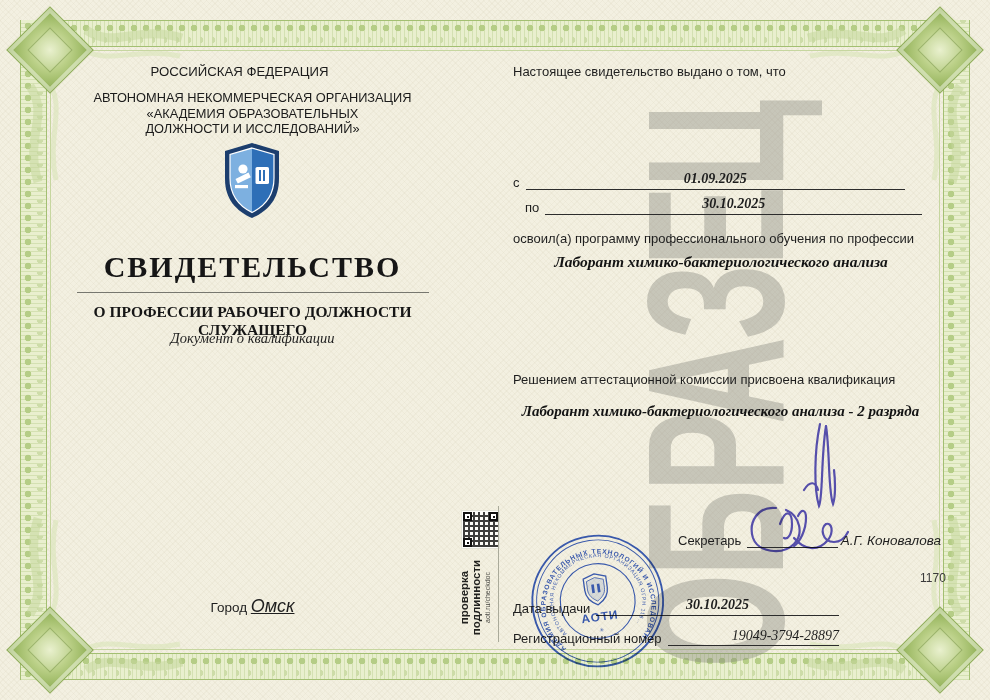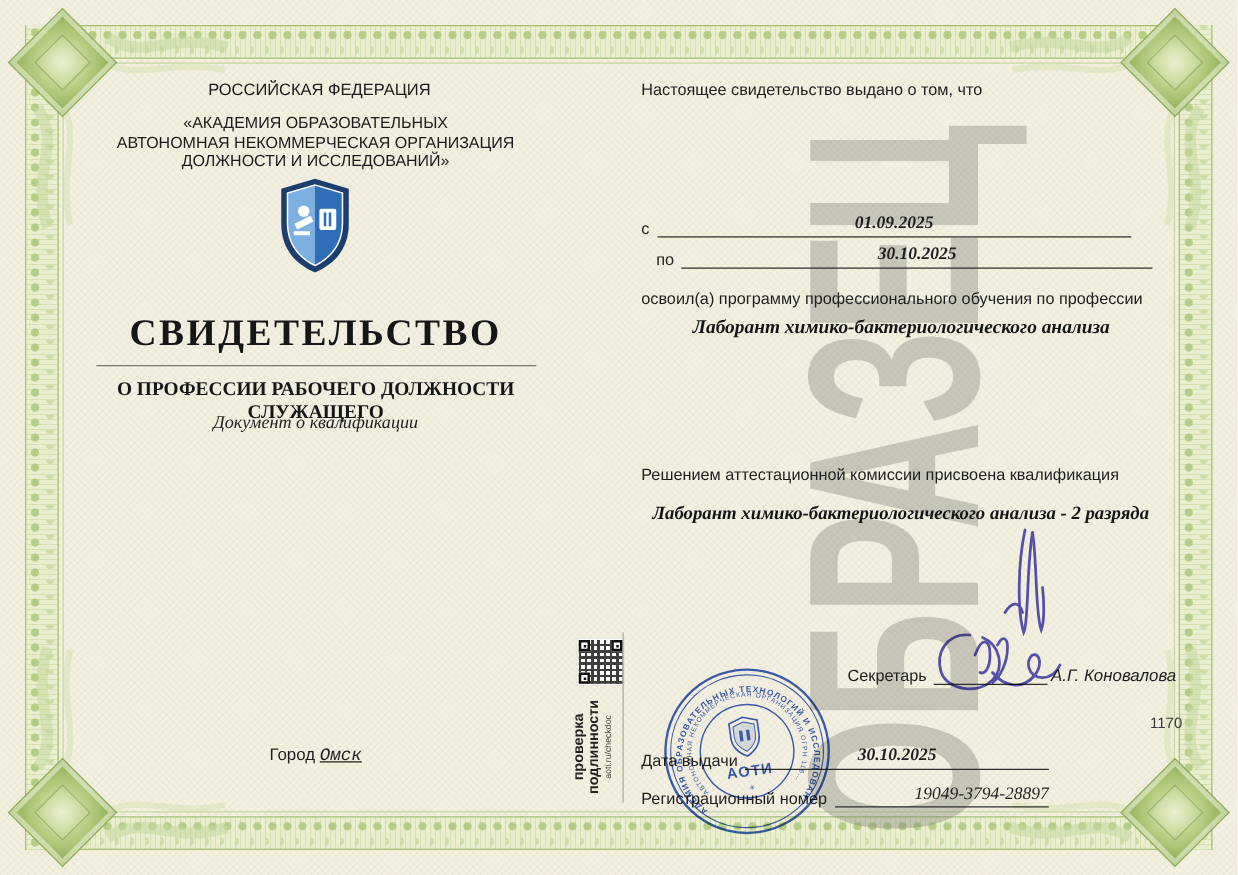--- a/index.html
+++ b/index.html
@@ -40,30 +40,30 @@
   
   .watermark{position:absolute;left:315px;top:-15px;width:800px;height:800px;display:flex;
     align-items:center;justify-content:center;z-index:3;pointer-events:none;}
   .watermark span{font-weight:700;font-size:195px;letter-spacing:-4px;color:rgba(130,128,120,.38);
     white-space:nowrap;transform:rotate(-90deg) scaleX(0.62);font-family:"Liberation Sans",sans-serif;}
   
   .fg{position:absolute;z-index:4;color:#1e1e1e;}
   .sans{font-family:"Liberation Sans",sans-serif;font-size:13px;}
   .serif{font-family:"Liberation Serif",serif;}
   .center{text-align:center;}
-  #country{left:48px;top:64px;width:415px;font-size:13.2px;color:#1b1b1b;}
+  #country{left:32px;top:64px;width:415px;font-size:13.2px;color:#1b1b1b;}
   #org{left:45px;top:90px;width:415px;font-size:12.8px;line-height:15.5px;color:#1b1b1b;}
   #logo{left:222px;top:142px;}
   #title-block{left:45px;top:250px;width:415px;}
   #title{display:inline-block;font-family:"Liberation Serif",serif;font-weight:bold;font-size:30px;
      letter-spacing:2px;color:#161616;padding:0 10px 8px 10px;border-bottom:1px solid #77776f;min-width:332px;}
   #subtitle{left:45px;top:303px;width:415px;font-family:"Liberation Serif",serif;font-weight:bold;font-size:15.5px;color:#161616;}
   #dockind{left:45px;top:330px;width:415px;font-family:"Liberation Serif",serif;font-style:italic;font-size:14.5px;}
   #city{left:45px;top:596px;width:415px;font-size:13.5px;}
-  #city .val{font-family:Liberation Mono, monospace;font-style:italic;font-size:14px;text-decoration:underline;}
+  #city .val{font-family:Liberation Sans, sans-serif;font-style:italic;font-size:18px;text-decoration:underline;}
   #intro{left:513px;top:64px;width:424px;}
   #person{left:513px;top:88px;width:424px;font-weight:bold;font-style:italic;font-size:17.5px;color:#141414;}
   .lrow{display:flex;align-items:flex-end;}
   .lrow .lbl{white-space:nowrap;padding-right:6px;}
   .lrow .line{flex:1;border-bottom:1.3px solid #2c2c2c;text-align:center;}
   .lrow .line .v{display:inline-block;padding-bottom:2px;}
   .dateval{font-family:"Liberation Serif",serif;font-weight:bold;font-style:italic;font-size:14px;}
   .italval{font-family:"Liberation Serif",serif;font-style:italic;font-size:14px;}
   #row-from{left:513px;top:166px;width:392px;height:24px;}
   #row-to{left:525px;top:191px;width:397px;height:24px;}
@@ -147,22 +147,22 @@
     </svg>
     <div class="dia"></div>
   </div>
 
   <div class="watermark">
     <span>ОБРАЗЕЦ</span>
   </div>
 
   <div class="fg sans center" id="country">РОССИЙСКАЯ ФЕДЕРАЦИЯ</div>
   <div class="fg sans center" id="org">
+    <div>АВТОНОМНАЯ НЕКОММЕРЧЕСКАЯ ОРГАНИЗАЦИЯ</div>
     <div>«АКАДЕМИЯ ОБРАЗОВАТЕЛЬНЫХ</div>
-    <div>АВТОНОМНАЯ НЕКОММЕРЧЕСКАЯ ОРГАНИЗАЦИЯ</div>
     <div>ДОЛЖНОСТИ И ИССЛЕДОВАНИЙ»</div>
   </div>
 
   <div class="fg" id="logo">
     <svg width="60" height="78" viewBox="0 0 60 78">
       <path d="M30 1 L57 9 V37 C57 57 46 69 30 76 C14 69 3 57 3 37 V9 Z" fill="#1c3e6e"></path>
       <clipPath id="clipL">
           <rect x="0" y="0" width="30" height="78"></rect>
         </clipPath>
       <clipPath id="clipR">

